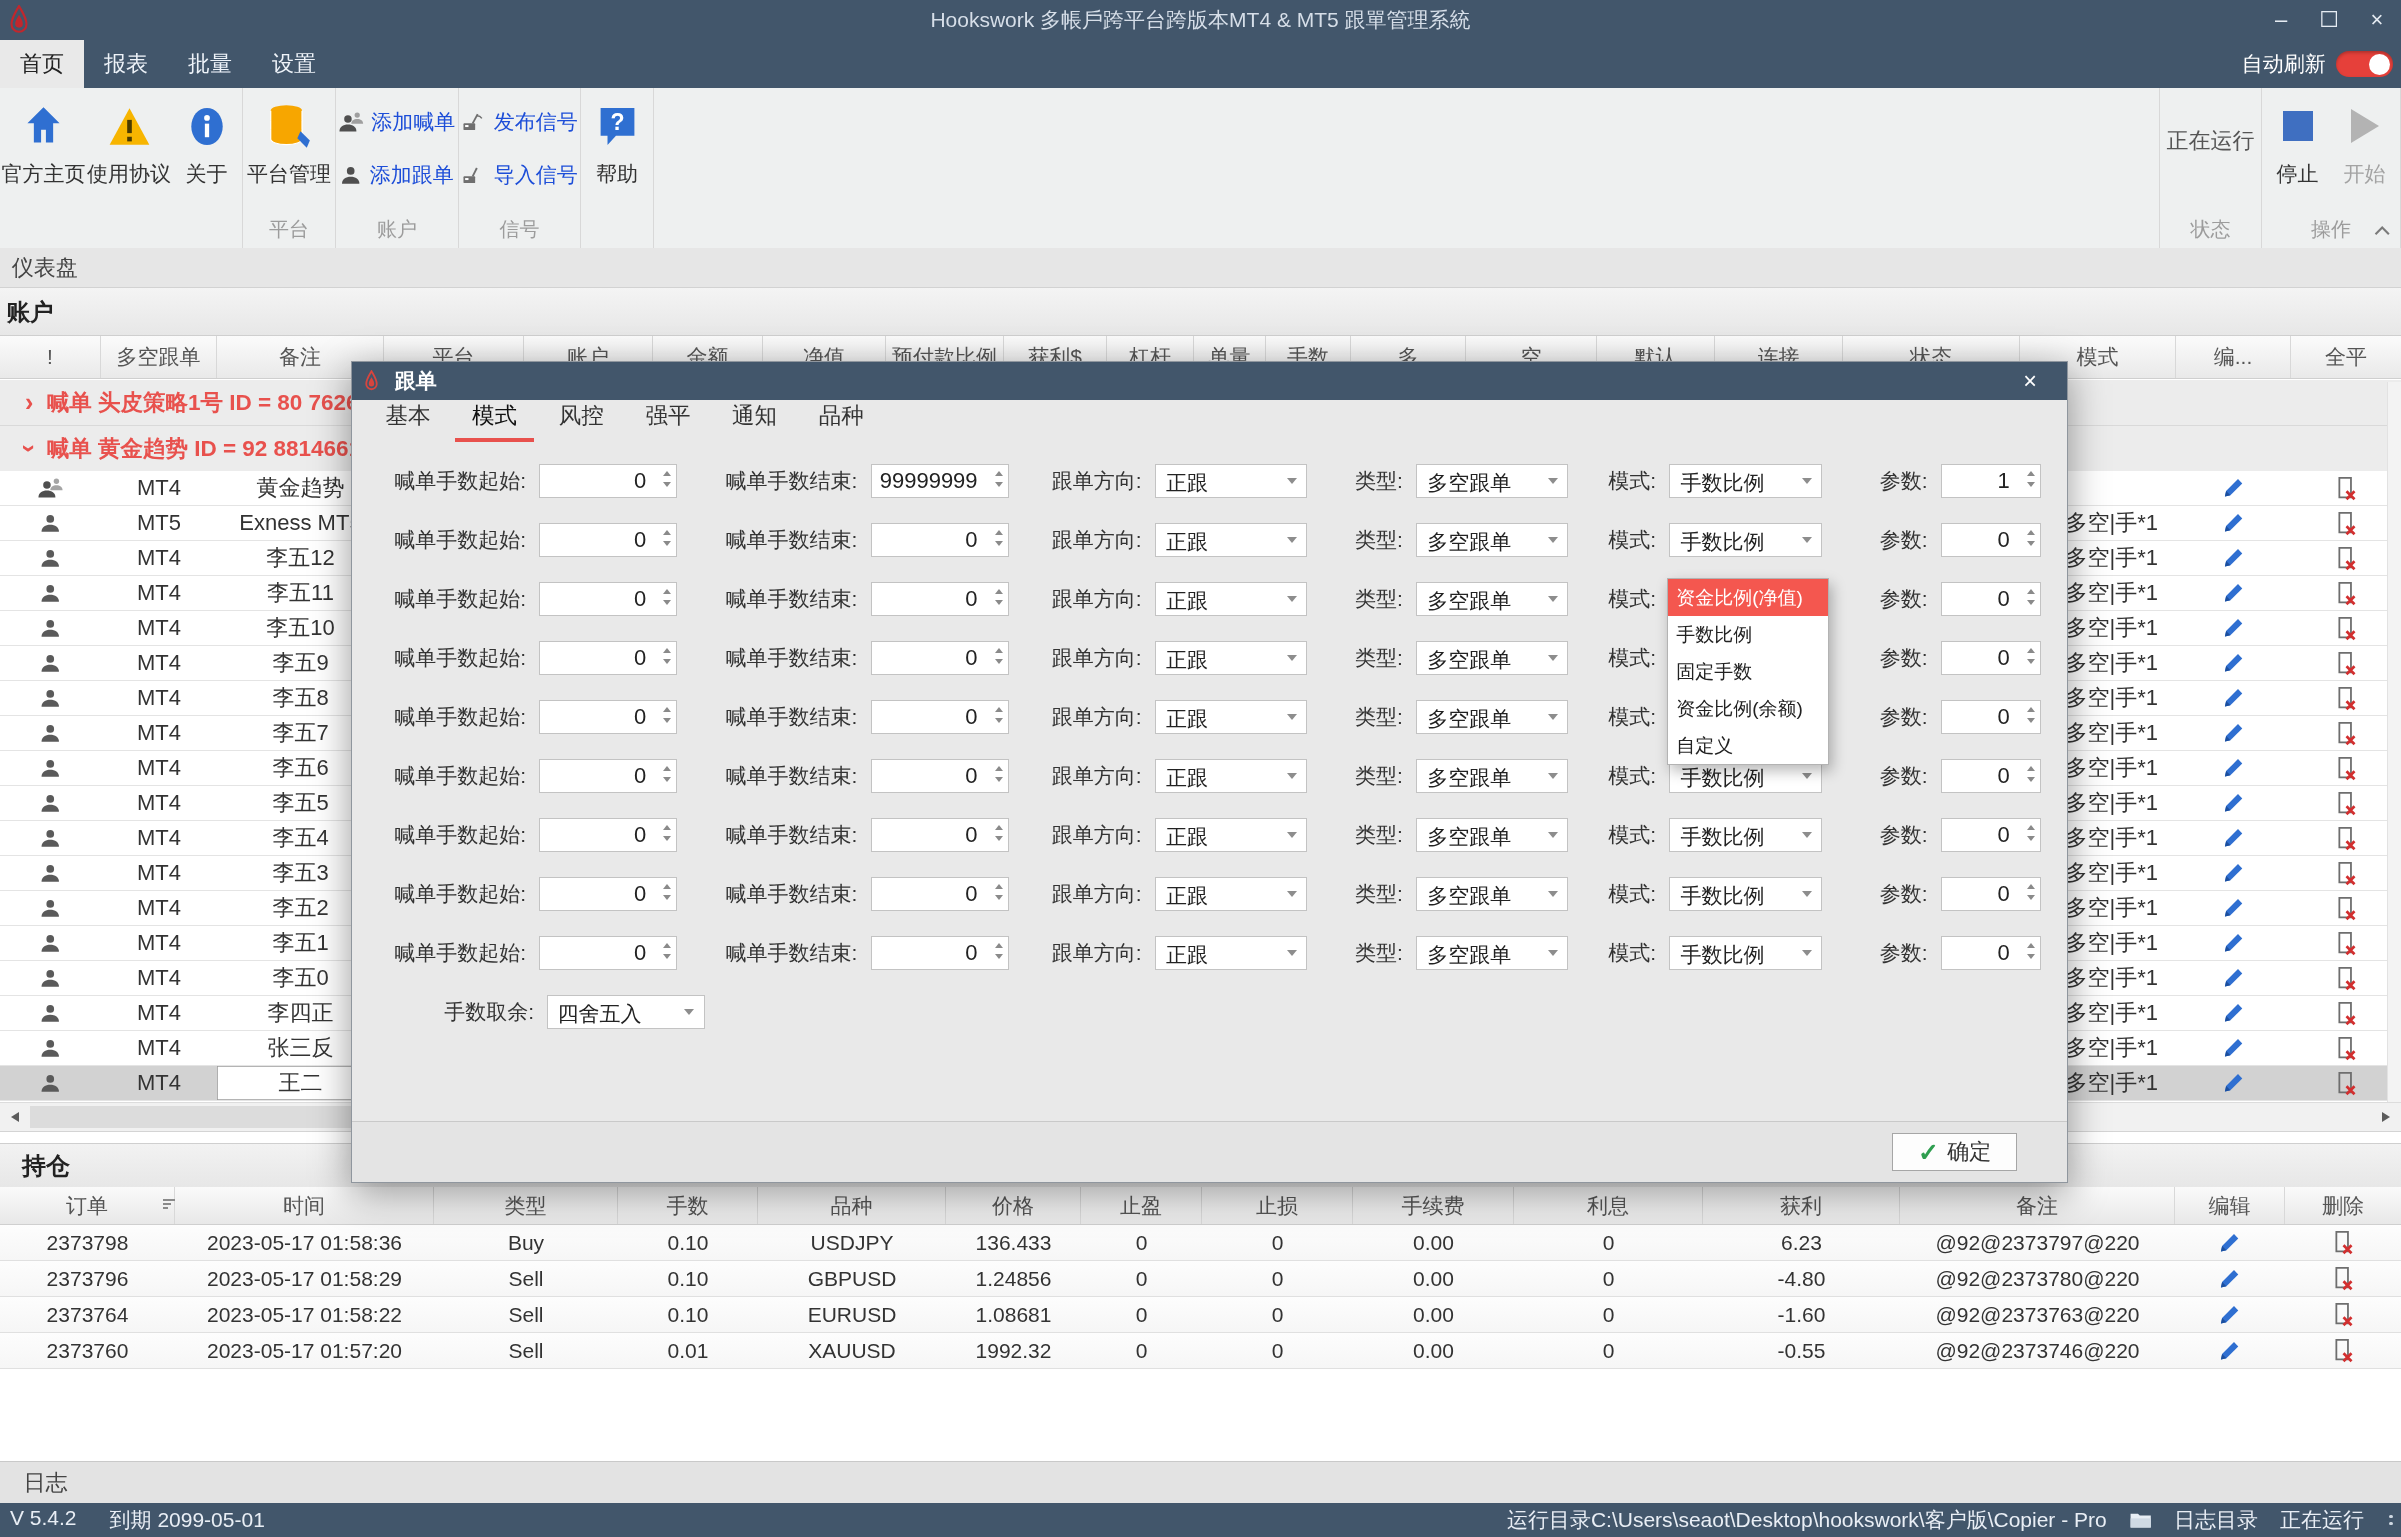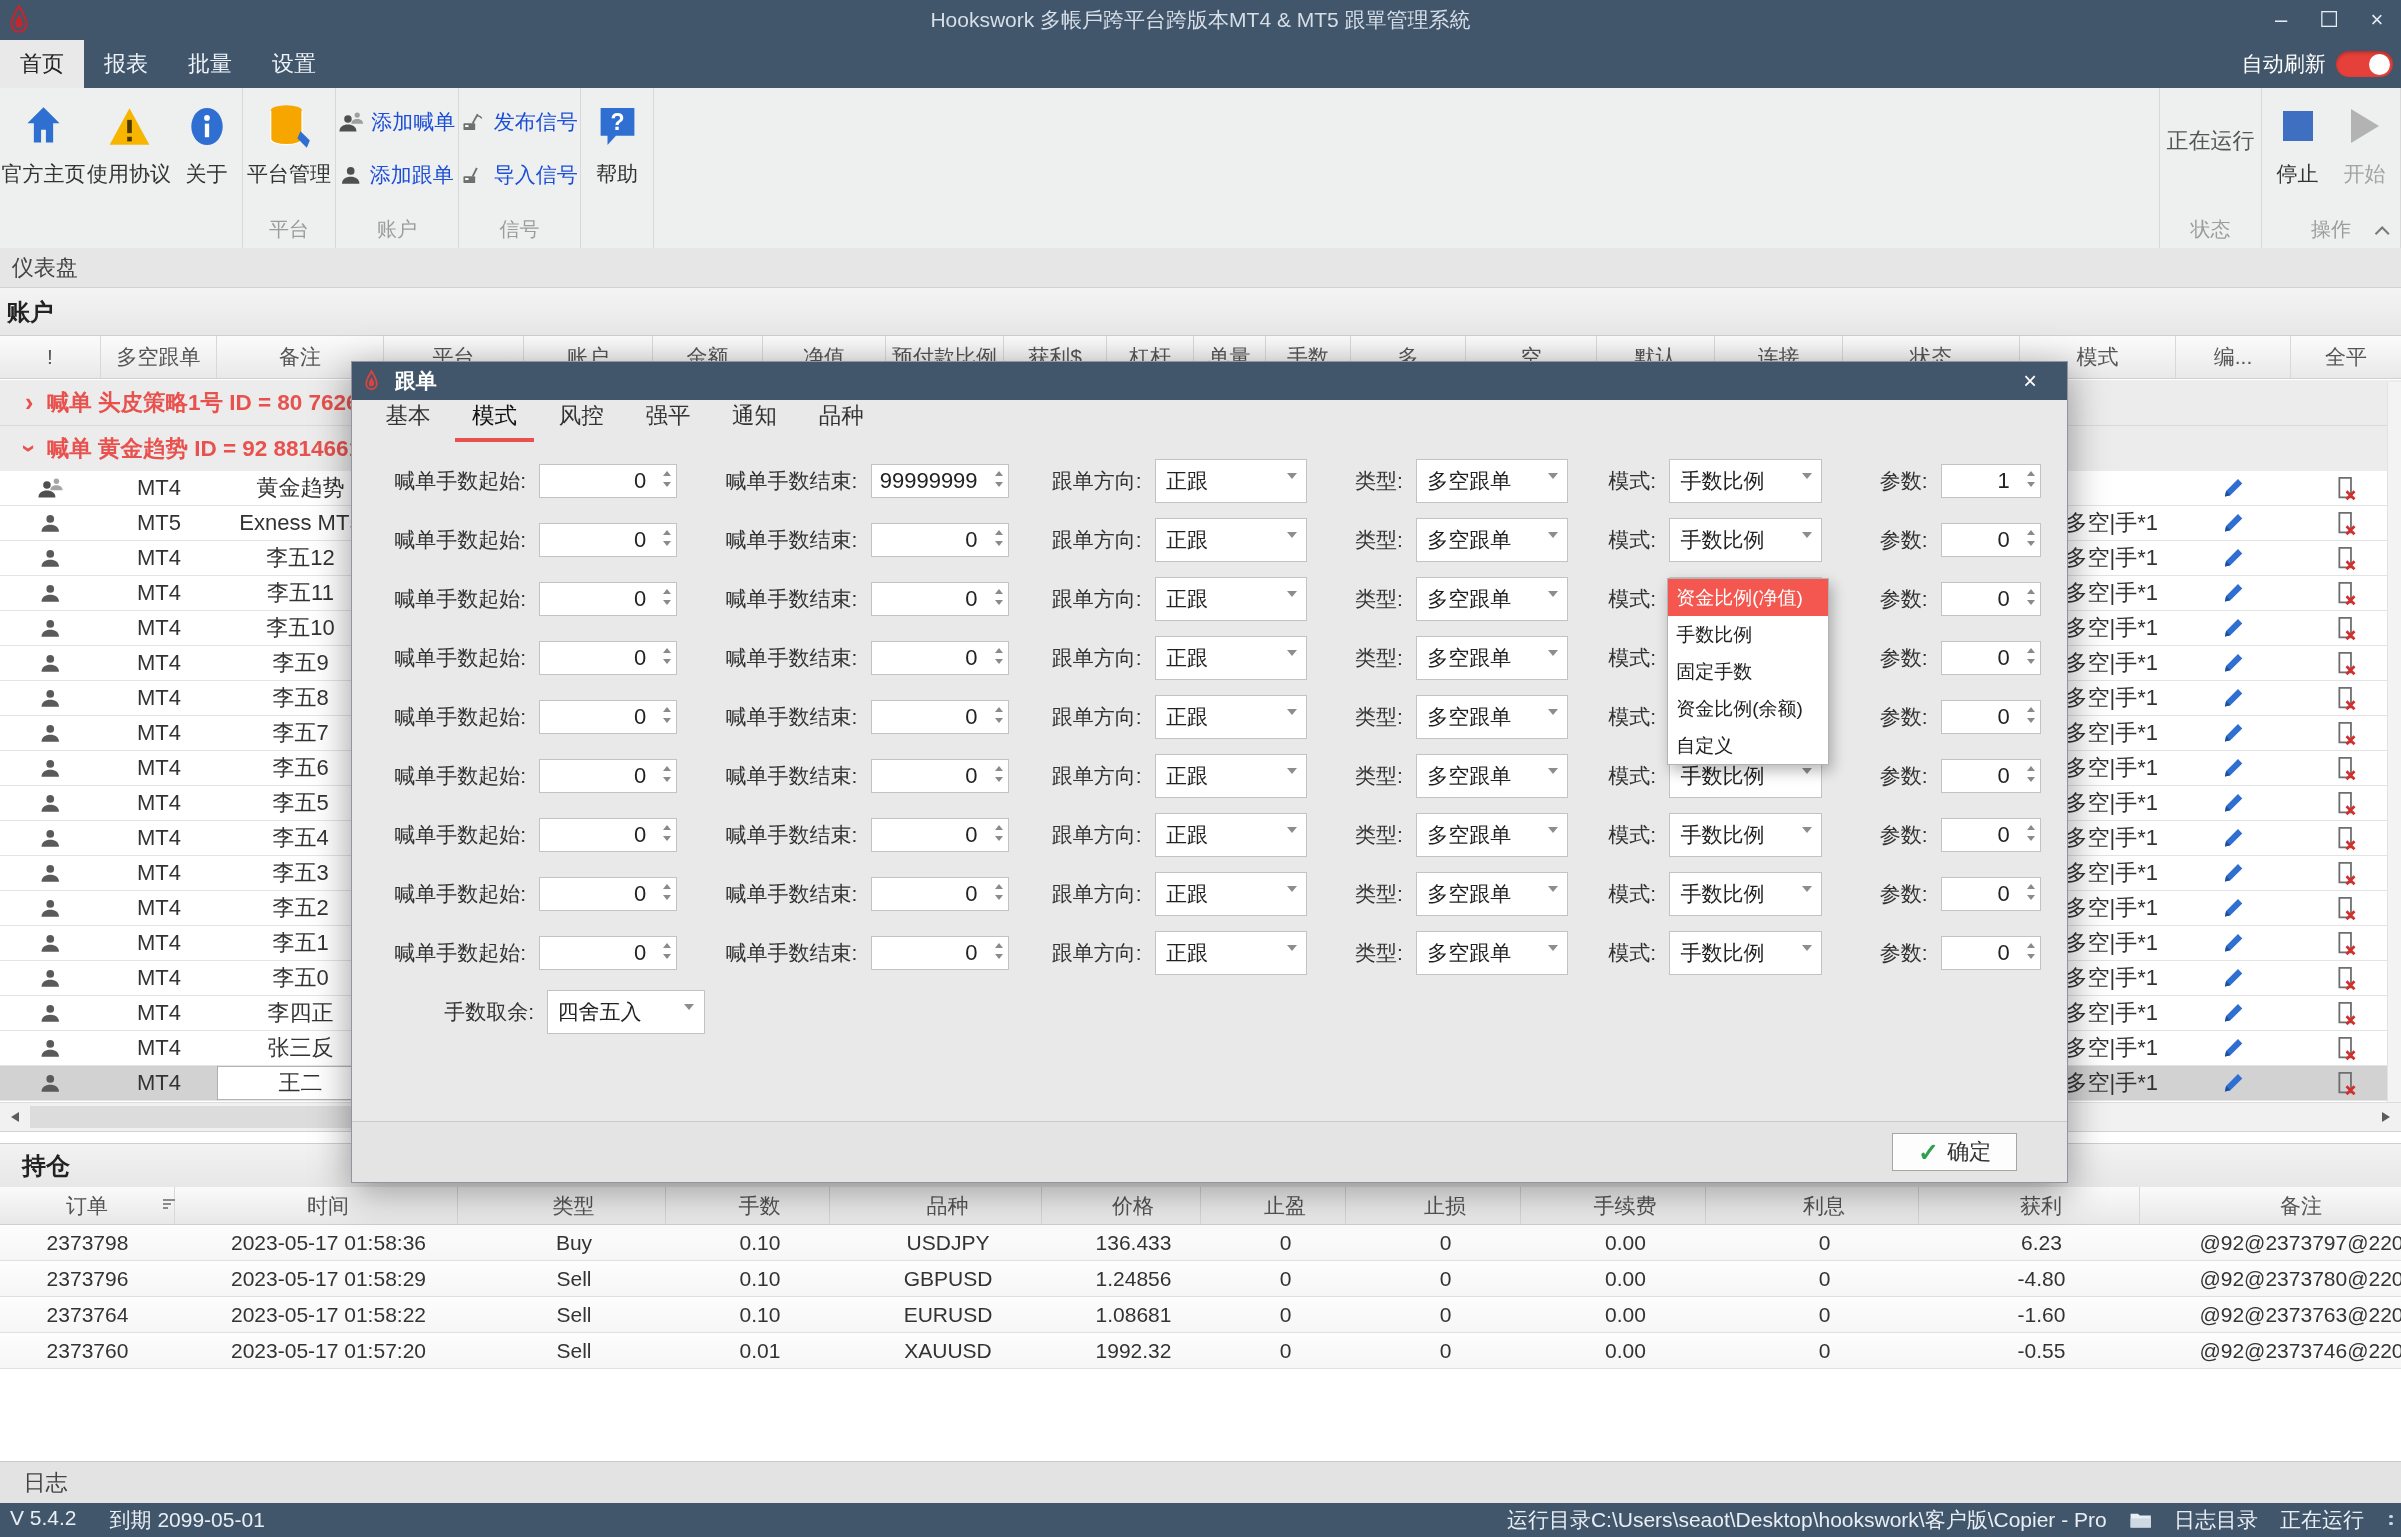--- a/index.html
+++ b/index.html
@@ -59,21 +59,21 @@
   .arow.selected .c-note{background:#fff;box-shadow:inset 0 0 0 0.8px #9c9c9c;}
   .vscroll{left:2387px;top:382px;width:14px;height:720px;background:#f3f3f3;border-left:0.8px solid #e2e2e2;box-sizing:border-box;}
   .hscroll{left:0;top:1102px;width:2401px;height:30px;background:#f1f1f1;border-top:0.8px solid #dcdcdc;border-bottom:0.8px solid #d4d4d4;box-sizing:border-box;}
   .hs-arrow{position:absolute;top:0;width:30px;height:28px;display:flex;align-items:center;justify-content:center;}
   .tri-left{width:0;height:0;border-top:5.8px solid transparent;border-bottom:5.8px solid transparent;border-right:8.3px solid #5c5c5c;}
   .tri-right{width:0;height:0;border-top:5.8px solid transparent;border-bottom:5.8px solid transparent;border-left:8.3px solid #5c5c5c;}
   .hs-thumb{position:absolute;left:30px;top:3.3px;width:1722px;height:22px;background:#dcdcdc;}
   
   .positions-bar{left:0;top:1143px;width:2401px;height:44px;background:linear-gradient(#f2f2f2,#e7e7e7);border-top:0.8px solid #cfcfcf;display:flex;align-items:center;box-sizing:border-box;}
   .positions-bar span{margin-left:22px;font-size:24px;font-weight:bold;color:#222;}
-  .pos-grid{display:grid;grid-template-columns:175px 259px 184px 140px 188px 135px 121px 151px 161px 189px 197px 275px 110px 117px;gap:24px;}
+  .pos-grid{display:grid;grid-template-columns:175px 259px 184px 140px 188px 135px 121px 151px 161px 189px 197px 275px 110px 117px;}
   .pos-header{left:0;top:1187px;width:2401px;height:38px;background:linear-gradient(#fafafa,#e8e8e8);border-bottom:0.8px solid #cfcfcf;box-sizing:border-box;}
   .sort-icon{position:absolute;left:163px;top:12.5px;display:flex;flex-direction:column;gap:2.5px;}
   .sort-icon i{display:block;height:1.7px;background:#8a8a8a;}
   .sort-icon i:nth-child(1){width:11.7px;} .sort-icon i:nth-child(2){width:8.3px;} .sort-icon i:nth-child(3){width:5px;}
   .pos-rows{left:0;top:1225px;width:2401px;}
   .prow{height:36px;background:linear-gradient(#fdfdfd,#f6f6f6);border-bottom:0.8px solid #e0e0e0;box-sizing:border-box;}
   .prow .cell{display:flex;align-items:center;justify-content:center;font-size:21px;color:#333;white-space:nowrap;overflow:hidden;}
   
   .log-bar{left:0;top:1461px;width:2401px;height:42px;background:#e3e3e3;border-top:0.8px solid #c9c9c9;display:flex;align-items:center;box-sizing:border-box;}
   .log-bar span{margin-left:23.4px;font-size:22px;color:#444;}
@@ -95,21 +95,21 @@
   .modal-rows{padding:22px 0 0 32px;position:relative;}
   .mrow{height:34px;margin-bottom:25px;display:flex;align-items:center;}
   .mlabel{text-align:right;font-size:21px;color:#333;white-space:nowrap;}
   .m-l1{width:142px;} .m-l2{width:150px;margin-left:30px;} .m-l3{width:108px;margin-left:25px;}
   .m-l4{width:63px;margin-left:33px;} .m-l5{width:63px;margin-left:25px;} .m-l6{width:63px;margin-left:42px;}
   .spin{height:34px;box-sizing:border-box;background:#fff;border:0.8px solid #c3c3c3;display:flex;align-items:center;justify-content:flex-end;position:relative;padding-right:30px;font-size:22px;color:#222;}
   .m-sp1,.m-sp2{width:138px;margin-left:13.3px;} .m-sp3{width:100px;margin-left:13.3px;}
   .spin-arrs{position:absolute;right:5px;top:5.8px;display:flex;flex-direction:column;gap:5.8px;}
   .t-up{width:0;height:0;border-left:4.2px solid transparent;border-right:4.2px solid transparent;border-bottom:5.8px solid #8a8a8a;}
   .t-dn{width:0;height:0;border-left:4.2px solid transparent;border-right:4.2px solid transparent;border-top:5.8px solid #8a8a8a;}
-  .combo{height:44px;box-sizing:border-box;background:#fff;border:0.8px solid #c3c3c3;display:flex;align-items:center;padding-left:10px;font-size:21px;color:#222;position:relative;}
+  .combo{height:34px;box-sizing:border-box;background:#fff;border:0.8px solid #c3c3c3;display:flex;align-items:flex-end;padding-left:10px;font-size:21px;color:#222;position:relative;}
   .m-cb1{width:152px;margin-left:13.3px;} .m-cb2{width:152px;margin-left:13.3px;} .m-cb3{width:153px;margin-left:13.3px;}
   .cb-arr{position:absolute;right:9.2px;top:13.3px;width:0;height:0;border-left:5px solid transparent;border-right:5px solid transparent;border-top:6.7px solid #8d8d8d;}
   .lot-row{margin-top:7px;}
   .lot-row .mlabel{width:104px;margin-left:46px;}
   .lot-row .combo{width:158px;margin-left:12.5px;}
   .mode-dropdown{position:absolute;left:1315px;top:136px;width:160px;background:#fff;border:0.8px solid #b3b3b3;box-shadow:2.5px 5.8px 13.3px rgba(0,0,0,.28);z-index:10;}
   .dd-item{height:37px;display:flex;align-items:center;padding-left:8.3px;font-size:19px;color:#222;white-space:nowrap;overflow:hidden;}
   .dd-item.hl{background:#f4574f;color:#fff;}
   .modal-footer{position:absolute;left:0;right:0;bottom:0;height:60px;background:#e4e4e4;border-top:0.8px solid #c9c9c9;}
   .confirm-btn{position:absolute;right:50px;top:11px;width:125px;height:38px;background:#fdfdfd;border:0.8px solid #a6a6a6;display:flex;align-items:center;justify-content:center;gap:8.3px;font-size:22px;color:#333;box-sizing:border-box;}

